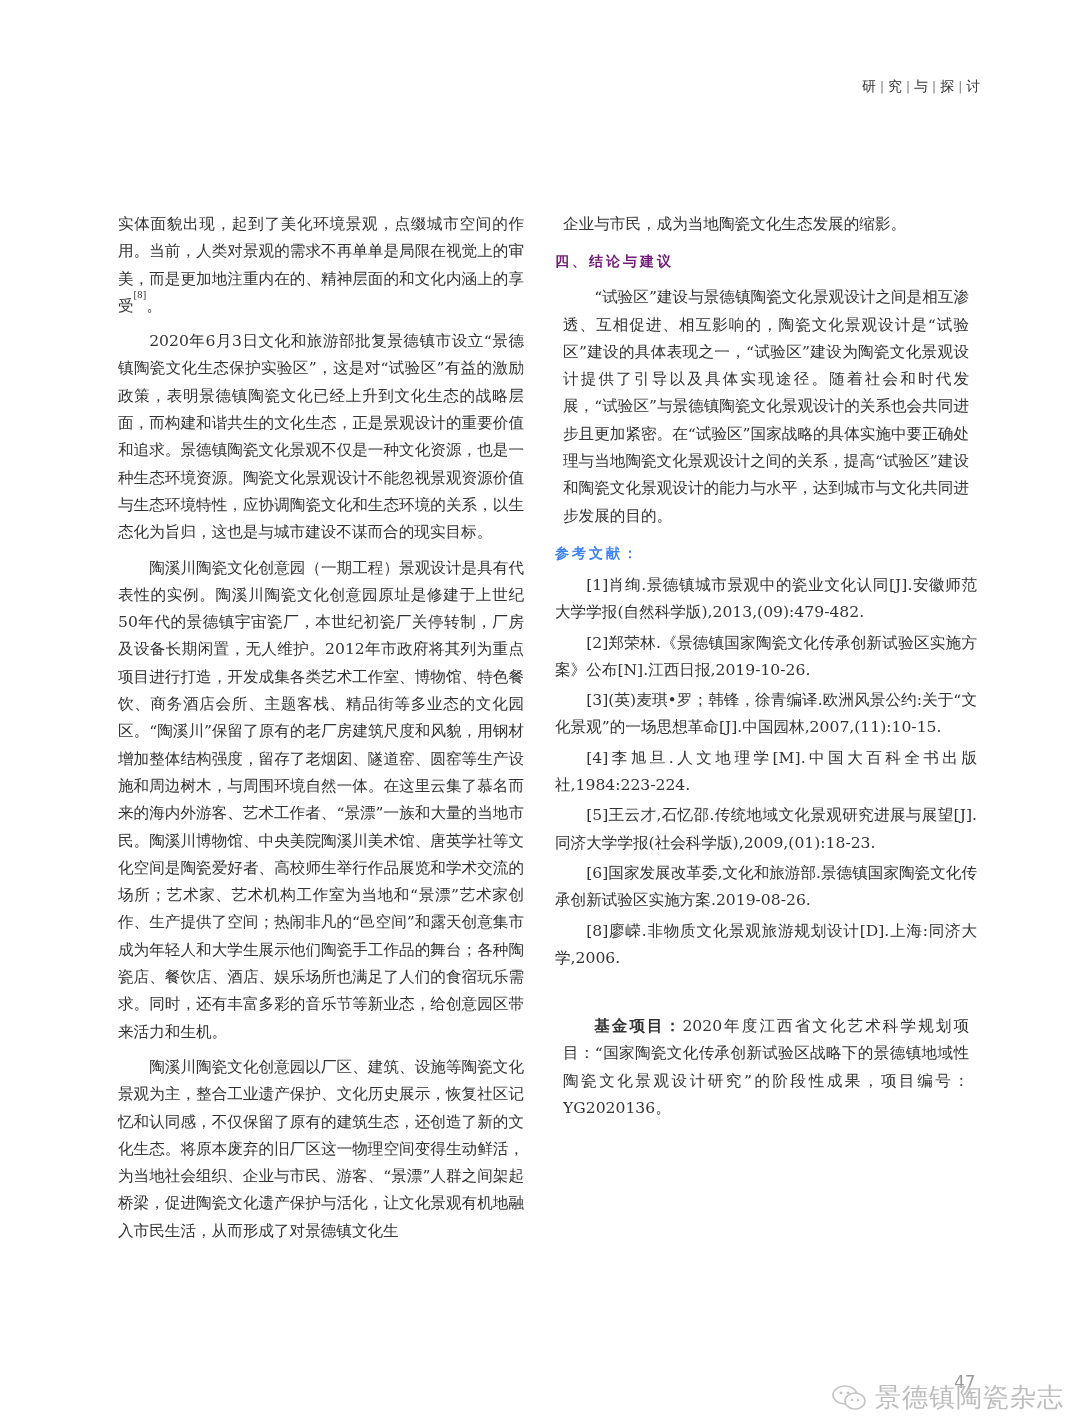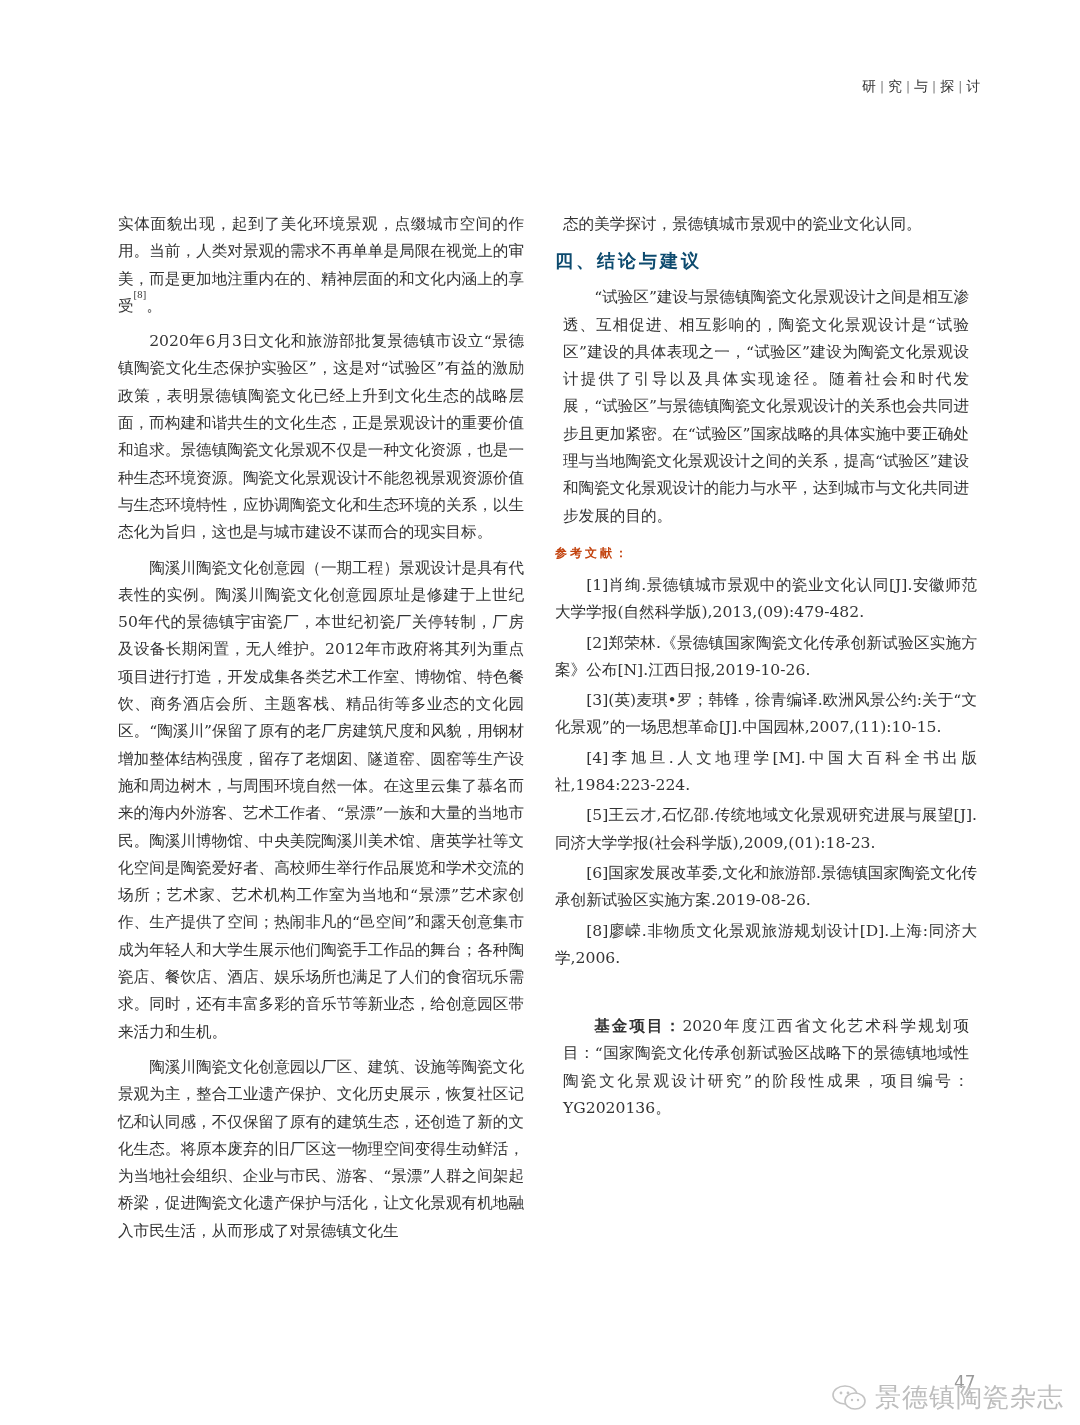--- a/index.html
+++ b/index.html
@@ -7,23 +7,23 @@
          font-family:"DejaVu Serif","Liberation Serif",serif; color:#333; }
   .running-head { position:absolute; top:78px; left:862px; font-family:"DejaVu Sans","Liberation Sans",sans-serif;
                   font-size:14px; color:#333; letter-spacing:1px; }
   .running-head .sep { color:#777; margin:0 3px; font-size:12px; }
   .col { position:absolute; top:203px; width:422px; font-size:15.6px; line-height:27.3px; text-align:justify; }
   .col.left { left:110px; }
   .col.right { left:555px; }
   .col p { margin:8px; }
   .col p.indent { text-indent:2em; }
   sup { font-size:9px; vertical-align:top; line-height:1; position:relative; top:-2px; }
-  .heading { font-family:"DejaVu Serif","Liberation Serif",serif; font-weight:bold; font-size:18px;
-             line-height:30px; color:#0c4a6e; letter-spacing:3px; margin:2px 0 4px 0; }
-  .refs-title { font-weight:bold; font-size:12px; line-height:30px; color:#c2410c; letter-spacing:3px; margin:6px 0 4px 0; }
+  .heading { font-family:"DejaVu Serif","Liberation Serif",serif; font-weight:bold; font-size:14px;
+             line-height:30px; color:#701a75; letter-spacing:3px; margin:2px 0 4px 0; }
+  .refs-title { font-weight:bold; font-size:14px; line-height:30px; color:#3b82f6; letter-spacing:3px; margin:6px 0 4px 0; }
   .ref { text-indent:2em; margin:0 0 3px 0 !important; }
   .fund { margin-top:40px !important; text-indent:2em; }
   .fund-label { font-weight:bold; }
   .watermark { position:absolute; left:831px; top:1380px; font-family:"DejaVu Sans","Liberation Sans",sans-serif;
                font-size:26px; color:#bdbdbd; letter-spacing:1px; display:flex; align-items:center; gap:6px; }
   .watermark svg { width:38px; height:30px; }
   .page-num { position:absolute; left:954px; top:1372px; font-size:17px; color:#999; font-family:"DejaVu Sans","Liberation Sans",sans-serif; }
 </style>
 </head>
 <body>
@@ -33,21 +33,21 @@
 </div>
 
 <div class="col left">
   <p><span>实体面貌出现，起到了美化环境景观，点缀城市空间的作用。当前，人类对景观的需求不再单单是局限在视觉上的审美，而是更加地注重内在的、精神层面的和文化内涵上的享受</span><sup>[8]</sup><span>。</span></p>
   <p class="indent">2020年6月3日文化和旅游部批复景德镇市设立“景德镇陶瓷文化生态保护实验区”，这是对“试验区”有益的激励政策，表明景德镇陶瓷文化已经上升到文化生态的战略层面，而构建和谐共生的文化生态，正是景观设计的重要价值和追求。景德镇陶瓷文化景观不仅是一种文化资源，也是一种生态环境资源。陶瓷文化景观设计不能忽视景观资源价值与生态环境特性，应协调陶瓷文化和生态环境的关系，以生态化为旨归，这也是与城市建设不谋而合的现实目标。</p>
   <p class="indent">陶溪川陶瓷文化创意园（一期工程）景观设计是具有代表性的实例。陶溪川陶瓷文化创意园原址是修建于上世纪50年代的景德镇宇宙瓷厂，本世纪初瓷厂关停转制，厂房及设备长期闲置，无人维护。2012年市政府将其列为重点项目进行打造，开发成集各类艺术工作室、博物馆、特色餐饮、商务酒店会所、主题客栈、精品街等多业态的文化园区。“陶溪川”保留了原有的老厂房建筑尺度和风貌，用钢材增加整体结构强度，留存了老烟囱、隧道窑、圆窑等生产设施和周边树木，与周围环境自然一体。在这里云集了慕名而来的海内外游客、艺术工作者、“景漂”一族和大量的当地市民。陶溪川博物馆、中央美院陶溪川美术馆、唐英学社等文化空间是陶瓷爱好者、高校师生举行作品展览和学术交流的场所；艺术家、艺术机构工作室为当地和“景漂”艺术家创作、生产提供了空间；热闹非凡的“邑空间”和露天创意集市成为年轻人和大学生展示他们陶瓷手工作品的舞台；各种陶瓷店、餐饮店、酒店、娱乐场所也满足了人们的食宿玩乐需求。同时，还有丰富多彩的音乐节等新业态，给创意园区带来活力和生机。</p>
   <p class="indent">陶溪川陶瓷文化创意园以厂区、建筑、设施等陶瓷文化景观为主，整合工业遗产保护、文化历史展示，恢复社区记忆和认同感，不仅保留了原有的建筑生态，还创造了新的文化生态。将原本废弃的旧厂区这一物理空间变得生动鲜活，为当地社会组织、企业与市民、游客、“景漂”人群之间架起桥梁，促进陶瓷文化遗产保护与活化，让文化景观有机地融入市民生活，从而形成了对景德镇文化生</p>
 </div>
 
 <div class="col right">
-  <p>态的美学探讨，景德镇城市景观中的瓷业文化认同。</p>
+  <p>企业与市民，成为当地陶瓷文化生态发展的缩影。</p>
   <div class="heading">四、结论与建议</div>
   <p class="indent">“试验区”建设与景德镇陶瓷文化景观设计之间是相互渗透、互相促进、相互影响的，陶瓷文化景观设计是“试验区”建设的具体表现之一，“试验区”建设为陶瓷文化景观设计提供了引导以及具体实现途径。随着社会和时代发展，“试验区”与景德镇陶瓷文化景观设计的关系也会共同进步且更加紧密。在“试验区”国家战略的具体实施中要正确处理与当地陶瓷文化景观设计之间的关系，提高“试验区”建设和陶瓷文化景观设计的能力与水平，达到城市与文化共同进步发展的目的。</p>
   <div class="refs-title">参考文献：</div>
   <p class="ref">[1]肖绚.景德镇城市景观中的瓷业文化认同[J].安徽师范大学学报(自然科学版),2013,(09):479-482.</p>
   <p class="ref">[2]郑荣林.《景德镇国家陶瓷文化传承创新试验区实施方案》公布[N].江西日报,2019-10-26.</p>
   <p class="ref">[3](英)麦琪•罗；韩锋，徐青编译.欧洲风景公约:关于“文化景观”的一场思想革命[J].中国园林,2007,(11):10-15.</p>
   <p class="ref">[4]李旭旦.人文地理学[M].中国大百科全书出版社,1984:223-224.</p>
   <p class="ref">[5]王云才,石忆邵.传统地域文化景观研究进展与展望[J].同济大学学报(社会科学版),2009,(01):18-23.</p>
   <p class="ref">[6]国家发展改革委,文化和旅游部.景德镇国家陶瓷文化传承创新试验区实施方案.2019-08-26.</p>
   <p class="ref">[8]廖嵘.非物质文化景观旅游规划设计[D].上海:同济大学,2006.</p>

